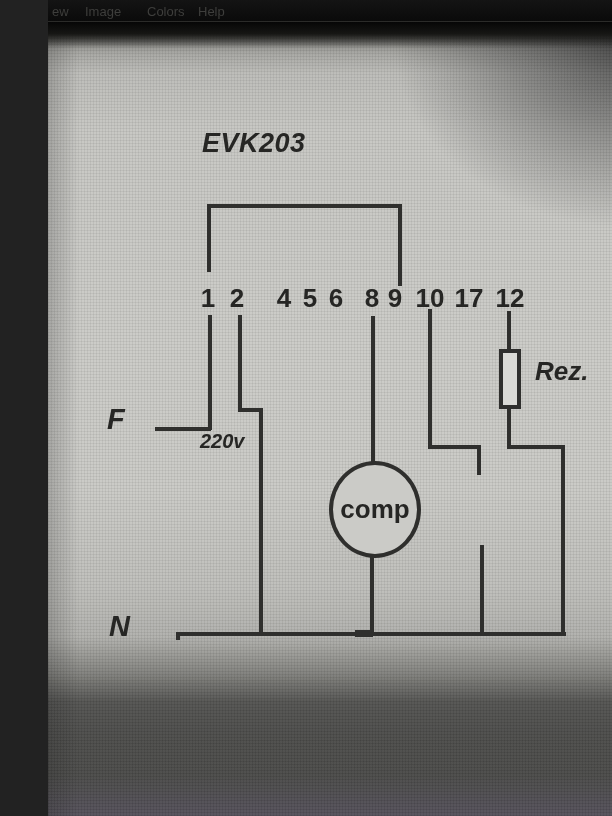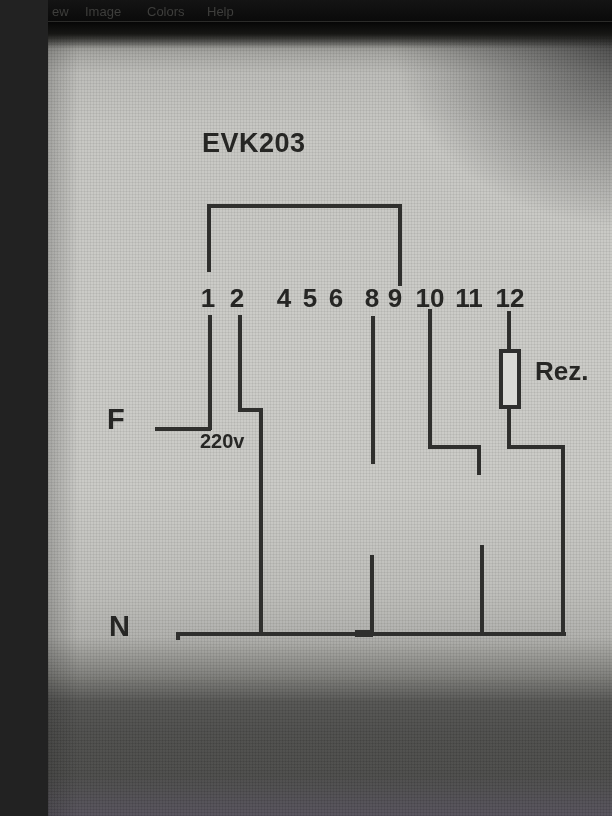--- a/index.html
+++ b/index.html
@@ -31,21 +31,21 @@
   .menu-item{
     position:absolute;top:4px;font-size:13px;color:#3e3e3c;
     filter:blur(0.4px);white-space:nowrap;
   }
   .top-shadow{
     position:absolute;left:0;top:22px;width:100%;height:26px;z-index:4;
     background:linear-gradient(180deg,#060606 0%,#161614 45%,rgba(22,22,20,0) 100%);
   }
   .diagram{position:absolute;inset:0;filter:blur(0.4px);z-index:2;}
   .wire{position:absolute;background:var(--line,#2f2f2d);}
-  .label{position:absolute;color:var(--text,#262624);font-weight:bold;white-space:nowrap;}
+  .label{position:absolute;color:var(--text,#262624);font-weight:bold;white-space:nowrap;font-style:italic;}
   .terminal{
     position:absolute;top:283px;transform:translateX(-50%);
     color:var(--text,#262624);font-weight:bold;font-size:26px;
   }
   .circle{
     position:absolute;border:4px solid var(--line,#2f2f2d);border-radius:50%;
     background:var(--circle-fill,#cbcbc7);box-sizing:border-box;
     display:flex;flex-direction:column;align-items:center;justify-content:center;
     color:var(--text,#262624);font-weight:bold;text-align:center;
   }
@@ -57,53 +57,56 @@
 </style>
 </head>
 <body>
 
 <div class="screen">
 
   <div class="menubar">
     <span class="menu-item" style="left:4px">ew</span>
     <span class="menu-item" style="left:37px">Image</span>
     <span class="menu-item" style="left:99px">Colors</span>
-    <span class="menu-item" style="left:159px">Help</span>
+    <span class="menu-item" style="left:150px">Help</span>
   </div>
   <div class="top-shadow"></div>
 
   <div class="diagram">
 
     <span class="label" style="left:154px;top:128px;font-size:27px;letter-spacing:0.5px">EVK203</span>
 
     <div class="wire" style="left:159px;top:204px;width:195px;height:4px"></div>
     <div class="wire" style="left:159px;top:204px;width:4px;height:68px"></div>
     <div class="wire" style="left:350px;top:204px;width:4px;height:82px"></div>
 
     <span class="terminal" style="left:160px">1</span>
     <span class="terminal" style="left:189px">2</span>
     <span class="terminal" style="left:236px">4</span>
     <span class="terminal" style="left:262px">5</span>
     <span class="terminal" style="left:288px">6</span>
     <span class="terminal" style="left:324px">8</span>
     <span class="terminal" style="left:347px">9</span>
     <span class="terminal" style="left:382px">10</span>
-    <span class="terminal" style="left:421px">11</span>
+    <span class="terminal" style="left:421px">17</span>
     <span class="terminal" style="left:462px">12</span>
 
     <div class="wire" style="left:160px;top:315px;width:4px;height:115px"></div>
     <div class="wire" style="left:107px;top:427px;width:56px;height:4px"></div>
     <span class="label" style="left:59px;top:403px;font-size:29px">F</span>
 
     <div class="wire" style="left:190px;top:315px;width:4px;height:97px"></div>
     <div class="wire" style="left:190px;top:408px;width:25px;height:4px"></div>
     <div class="wire" style="left:211px;top:408px;width:4px;height:228px"></div>
     <span class="label" style="left:152px;top:430px;font-size:20px">220v</span>
 
     <div class="wire" style="left:323px;top:316px;width:4px;height:148px"></div>
+    <div class="circle" style="left:281px;top:461px;width:92px;height:97px;font-size:26px">
+      <span>comp</span>
+    </div>
     <div class="wire" style="left:322px;top:555px;width:4px;height:81px"></div>
 
     <div class="wire" style="left:380px;top:309px;width:4px;height:140px"></div>
     <div class="wire" style="left:380px;top:445px;width:53px;height:4px"></div>
     <div class="wire" style="left:429px;top:445px;width:4px;height:30px"></div>
     <div class="wire" style="left:432px;top:545px;width:4px;height:91px"></div>
 
     <div class="wire" style="left:459px;top:311px;width:4px;height:42px"></div>
     <div class="resistor"></div>
     <div class="wire" style="left:459px;top:407px;width:4px;height:42px"></div>

